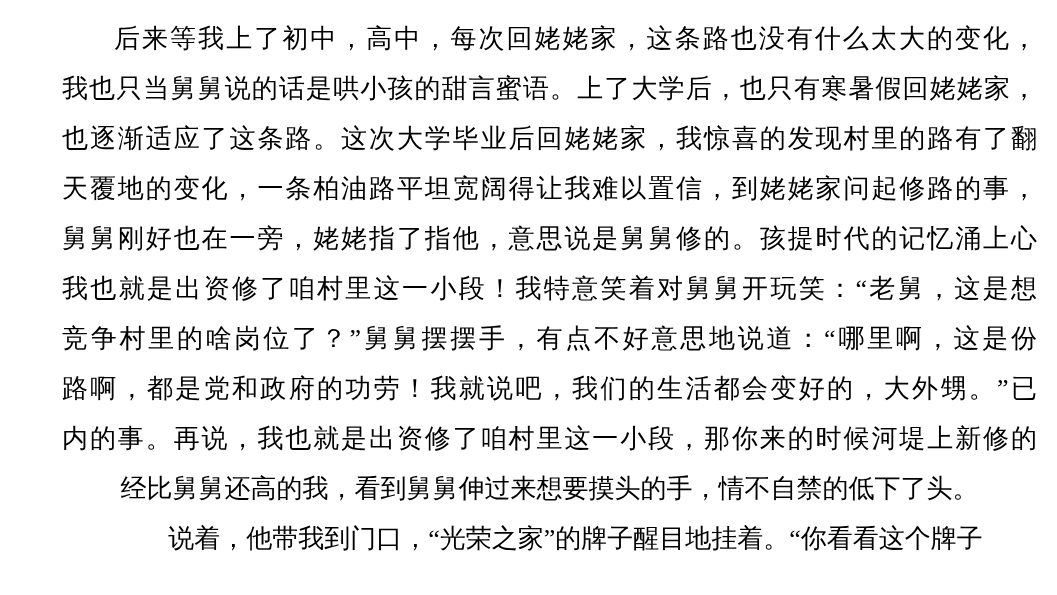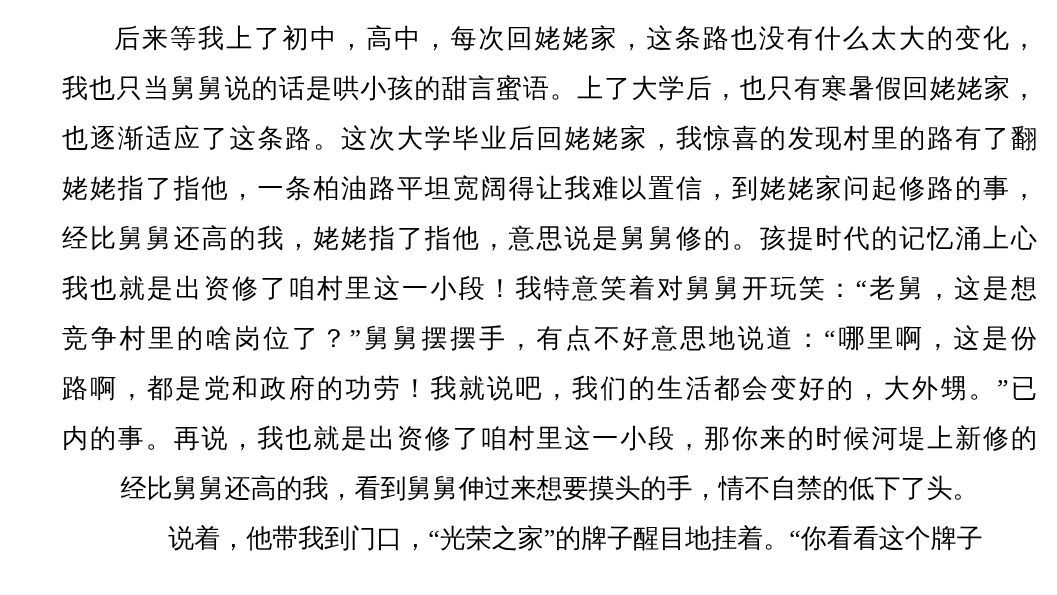--- a/index.html
+++ b/index.html
@@ -44,22 +44,22 @@
   }
 </style>
 </head>
 <body>
 
 <div class="page">
   <div class="textblock">
     <div class="line jt ind">后来等我上了初中，高中，每次回姥姥家，这条路也没有什么太大的变化，</div>
     <div class="line jt">我也只当舅舅说的话是哄小孩的甜言蜜语。上了大学后，也只有寒暑假回姥姥家，</div>
     <div class="line jt">也逐渐适应了这条路。这次大学毕业后回姥姥家，我惊喜的发现村里的路有了翻</div>
-    <div class="line jt">姥姥指了指他，一条柏油路平坦宽阔得让我难以置信，到姥姥家问起修路的事，</div>
-    <div class="line jt">经比舅舅还高的我，姥姥指了指他，意思说是舅舅修的。孩提时代的记忆涌上心</div>
+    <div class="line jt">天覆地的变化，一条柏油路平坦宽阔得让我难以置信，到姥姥家问起修路的事，</div>
+    <div class="line jt">舅舅刚好也在一旁，姥姥指了指他，意思说是舅舅修的。孩提时代的记忆涌上心</div>
     <div class="line jt">我也就是出资修了咱村里这一小段！我特意笑着对舅舅开玩笑：“老舅，这是想</div>
     <div class="line jt">竞争村里的啥岗位了？”舅舅摆摆手，有点不好意思地说道：“哪里啊，这是份</div>
     <div class="line jt">路啊，都是党和政府的功劳！我就说吧，我们的生活都会变好的，大外甥。”已</div>
     <div class="line jt">内的事。再说，我也就是出资修了咱村里这一小段，那你来的时候河堤上新修的</div>
     <div class="line">经比舅舅还高的我，看到舅舅伸过来想要摸头的手，情不自禁的低下了头。</div>
     <div class="line ind">说着，他带我到门口，“光荣之家”的牌子醒目地挂着。“你看看这个牌子</div>
   </div>
 </div>
 
 </body></html>

